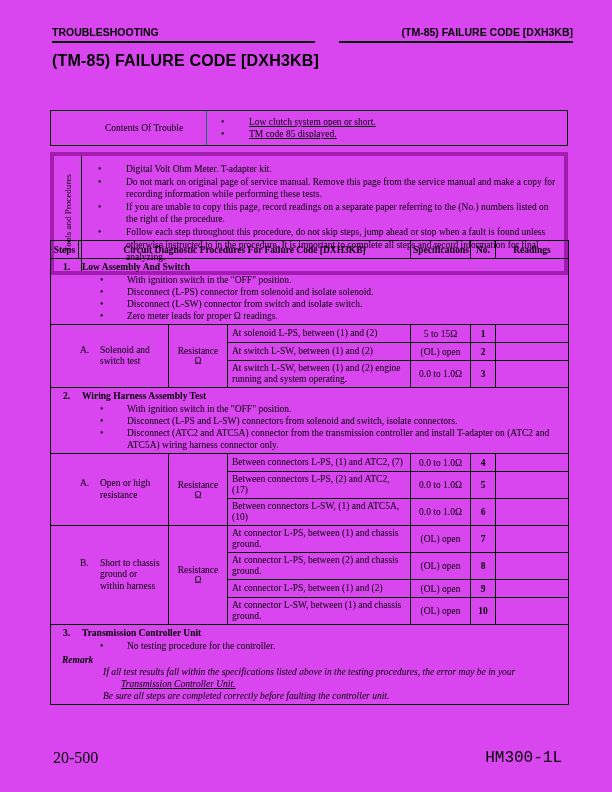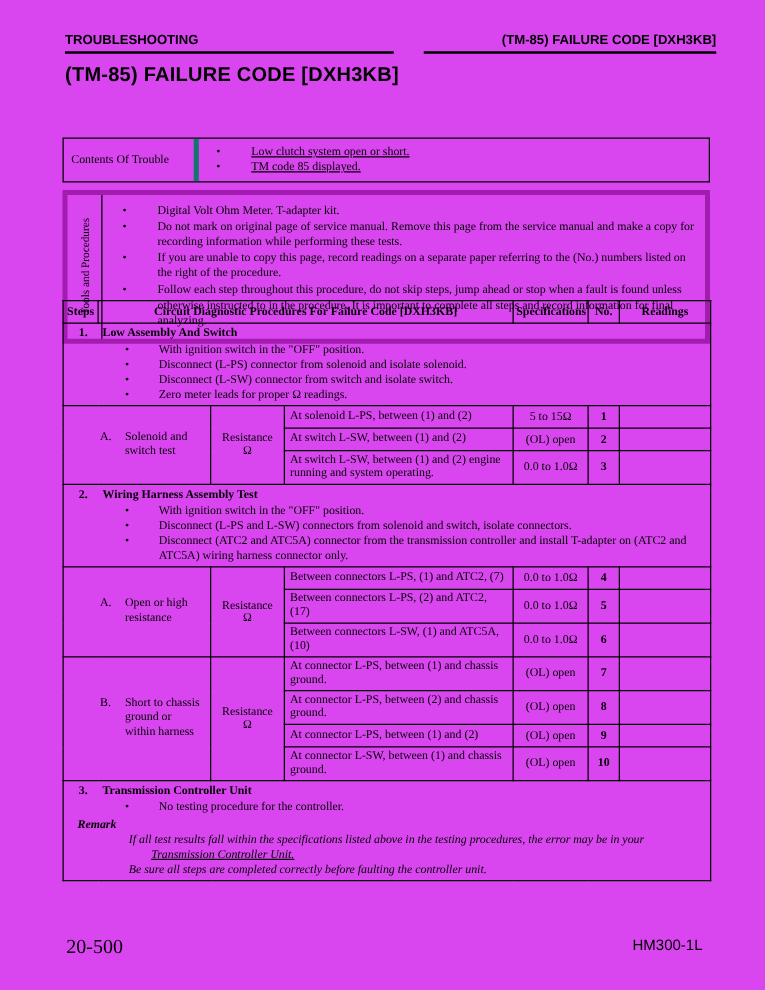--- a/index.html
+++ b/index.html
@@ -40,23 +40,23 @@
   ul.bullets { margin: 0; padding: 0; list-style: none; }
   ul.bullets li { position: relative; padding-left: 44px; font-size: 9.5px; line-height: 12px; }
   ul.bullets li::before { content: "\2022"; position: absolute; left: 16px; top: 0; }
 
   
   .contents-box {
     position: absolute; top: 110px; left: 50px; width: 518px;
     border: 1px solid #000; display: flex; min-height: 36px;
   }
   .contents-label {
-    width: 108px; border-right: 4px solid #0f766e;
+    width: 108px; border-right: 1px solid #0f766e;
     padding: 4px 4px 4px 6px; font-size: 9.5px;
-    display: flex; align-items: center;
+    display: flex; align-items: center; margin-left: 48px;
   }
   .contents-items { flex: 1; padding: 5px 6px 5px 0; text-decoration: underline; }
   .contents-items ul.bullets li { padding-left: 42px; }
   .contents-items ul.bullets li::before { left: 14px; }
 
   
   .tools-box {
     position: absolute; top: 152px; left: 50px; width: 518px;
     border: 4px solid #a21caf; display: flex; min-height: 80px;
   }
@@ -105,21 +105,21 @@
   .remark-line { font-style: italic; padding-left: 48px; padding-right: 10px; line-height: 12px; }
   .remark-line .u { text-decoration: underline; margin-left: 18px; }
 
   
   .footer-left {
     position: absolute; top: 749px; left: 53px;
     font-family: Liberation Serif, serif; font-size: 16px;
   }
   .footer-right {
     position: absolute; top: 749px; right: 50px;
-    font-family: Liberation Sans, sans-serif; font-size: 12px;
+    font-family: Liberation Mono, monospace; font-size: 16px;
   }
 </style>
 </head>
 <body>
 
 <div class="page">
 
   <div class="running-header">
     <span class="rh-seg rh-left">TROUBLESHOOTING</span>
     <span class="rh-seg rh-right">(TM-85) FAILURE CODE [DXH3KB]</span>

